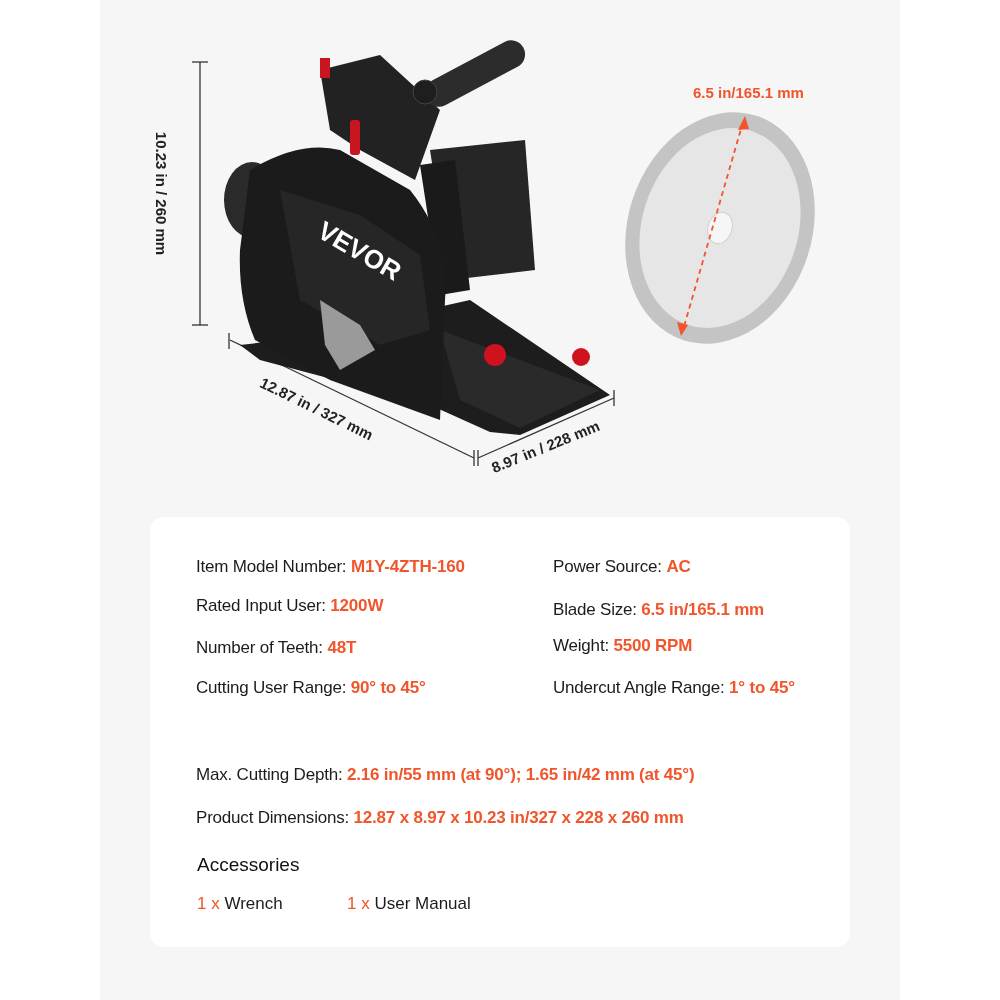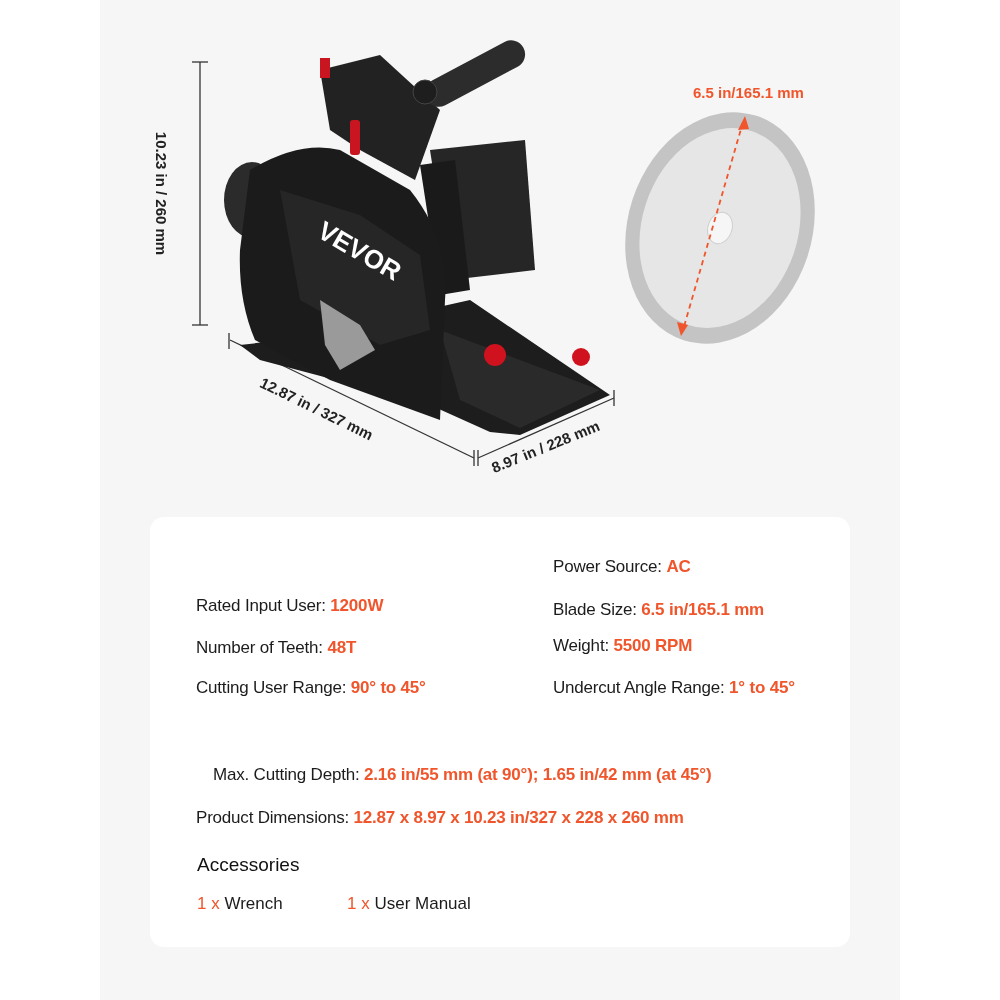--- a/index.html
+++ b/index.html
@@ -82,20 +82,23 @@
     <polygon points="681,336 677,322 688,325" fill="#f0552b"></polygon>
   </g>
 </svg>
 
 <div class="dim-text" style="left:100px; top:185px; transform:rotate(90deg); transform-origin:center;">10.23 in / 260 mm</div>
 <div class="dim-text" style="left:255px; top:400px; transform:rotate(26deg);">12.87 in / 327 mm</div>
 <div class="dim-text" style="left:488px; top:438px; transform:rotate(-22deg);">8.97 in / 228 mm</div>
 <div class="dim-text accent" style="left:693px; top:84px;">6.5 in/165.1 mm</div>
 
 <div class="card">
+  <div class="spec" style="left:46px; top:40px;">
+    <span>Item Model Number: </span><span class="val">M1Y-4ZTH-160</span>
+  </div>
   <div class="spec" style="left:46px; top:79px;">
     <span>Rated Input User: </span><span class="val">1200W</span>
   </div>
   <div class="spec" style="left:46px; top:121px;">
     <span>Number of Teeth: </span><span class="val">48T</span>
   </div>
   <div class="spec" style="left:46px; top:161px;">
     <span>Cutting User Range: </span><span class="val">90° to 45°</span>
   </div>
 
@@ -105,21 +108,21 @@
   <div class="spec" style="left:403px; top:83px;">
     <span>Blade Size: </span><span class="val">6.5 in/165.1 mm</span>
   </div>
   <div class="spec" style="left:403px; top:119px;">
     <span>Weight: </span><span class="val">5500 RPM</span>
   </div>
   <div class="spec" style="left:403px; top:161px;">
     <span>Undercut Angle Range: </span><span class="val">1° to 45°</span>
   </div>
 
-  <div class="spec" style="left:46px; top:248px;margin-left:17px;">
+  <div class="spec" style="left:46px; top:248px;">
     <span>Max. Cutting Depth: </span><span class="val">2.16 in/55 mm (at 90°); 1.65 in/42 mm (at 45°)</span>
   </div>
   <div class="spec" style="left:46px; top:291px;">
     <span>Product Dimensions: </span><span class="val">12.87 x 8.97 x 10.23 in/327 x 228 x 260 mm</span>
   </div>
 
   <div class="acc-title">Accessories</div>
   <div class="acc-item" style="left:47px;">
     <span class="qty">1 x</span><span> Wrench</span>
   </div>

